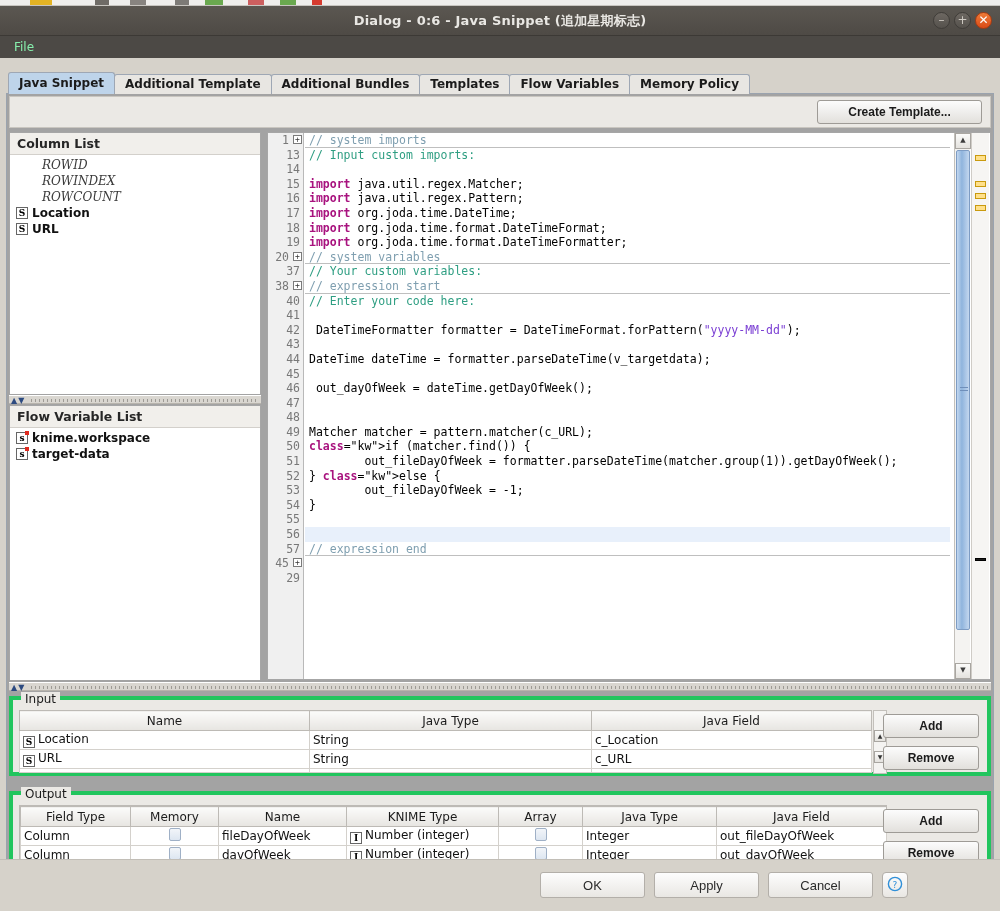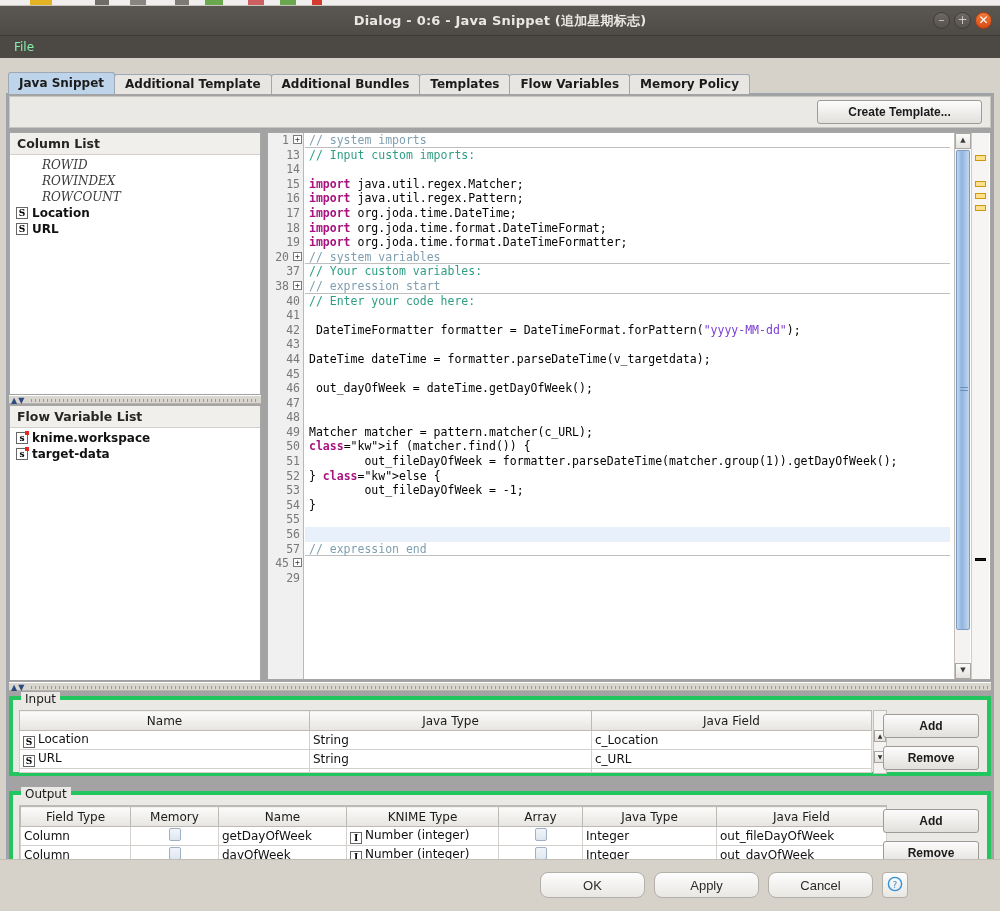--- a/index.html
+++ b/index.html
@@ -330,21 +330,21 @@
     position: absolute; left: 0; bottom: 0; width: 1000px; height: 52px;
     background: #d6d2ca;
     border-top: 1px solid #c2beb7;
   }
   .footbtn {
     position: absolute; top: 12px;
     height: 26px;
     font-size: 13px; color: #2b2b2b;
     background: linear-gradient(to bottom,#fdfdfd,#e9e7e3);
     border: 1px solid #b3afa9;
-    border-radius: 8px;
+    border-radius: 3px;
     cursor: pointer;
   }
   #help-btn {
     position: absolute; top: 12px; left: 882px;
     width: 26px; height: 26px;
     background: linear-gradient(to bottom,#fdfdfd,#e9e7e3);
     border: 1px solid #b3afa9; border-radius: 4px;
     color: #2f8fd8; font-size: 15px; line-height: 23px; text-align: center;
     cursor: pointer;
   }
@@ -663,21 +663,21 @@
                 <th>KNIME Type</th>
                 <th>Array</th>
                 <th>Java Type</th>
                 <th>Java Field</th>
               </tr>
             </thead>
             <tbody>
               <tr>
                 <td>Column</td>
                 <td class="c"><span class="cb"></span></td>
-                <td>getDayOfWeek</td>
+                <td>fileDayOfWeek</td>
                 <td>
                   <span class="cellicon">I</span><span>Number (integer)</span>
                 </td>
                 <td class="c"><span class="cb"></span></td>
                 <td>Integer</td>
                 <td>out_fileDayOfWeek</td>
               </tr>
               <tr>
                 <td>Column</td>
                 <td class="c"><span class="cb"></span></td>

